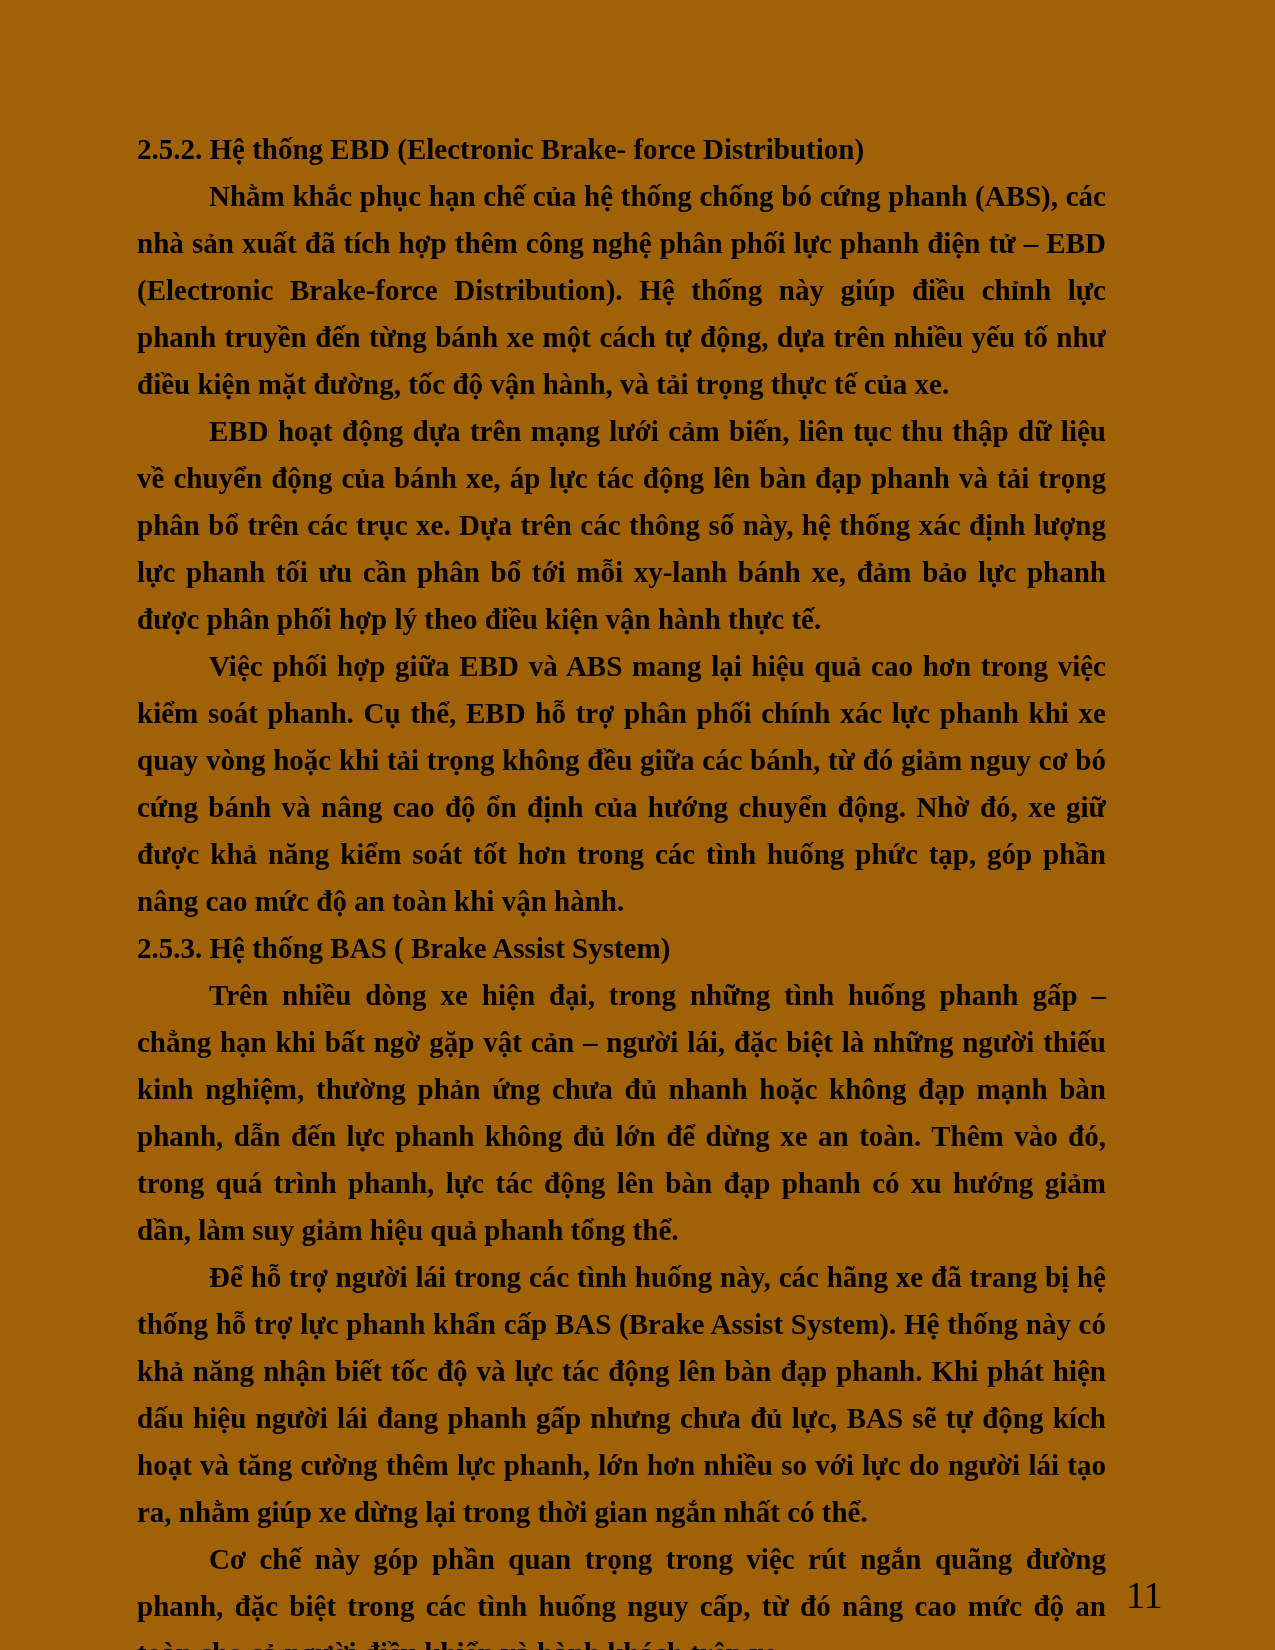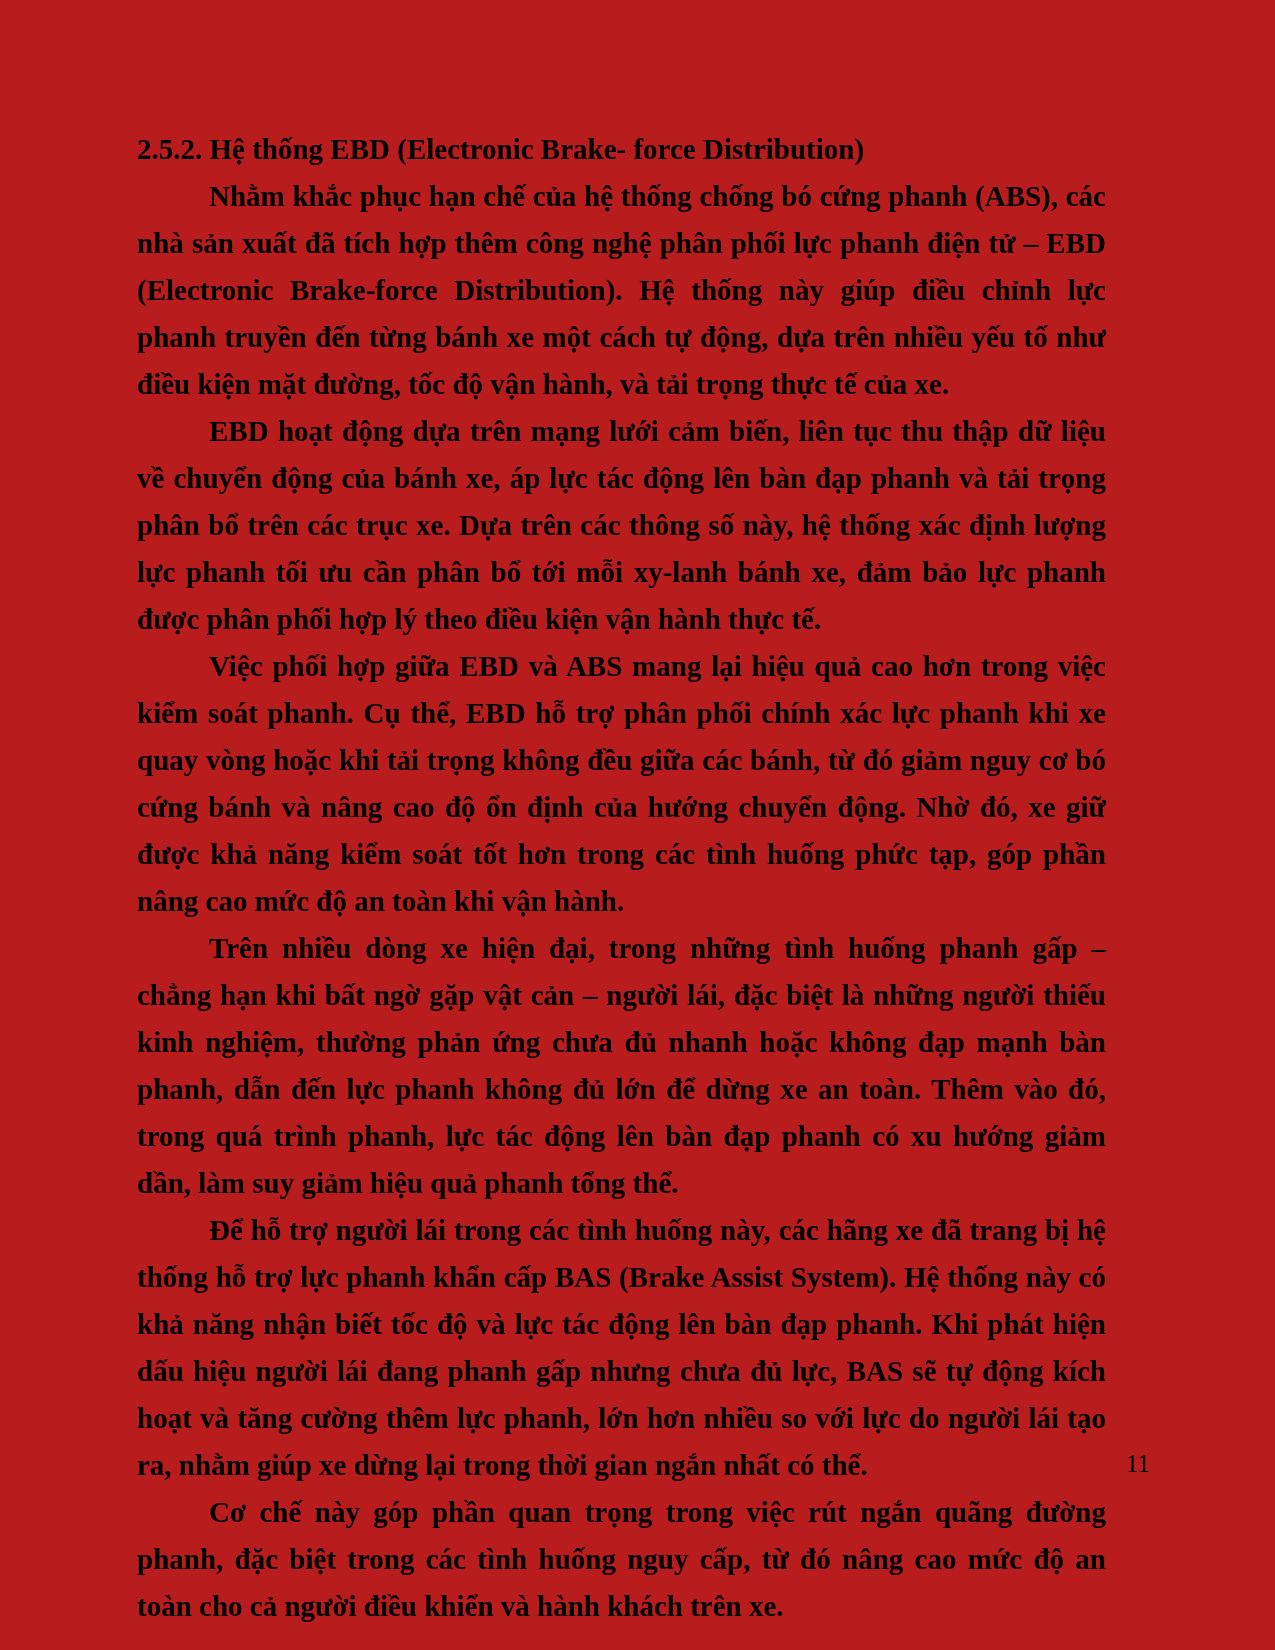--- a/index.html
+++ b/index.html
@@ -4,21 +4,21 @@
 <style>
   html, body {
     margin: 0;
     padding: 0;
     background: #ffffff;
   }
   .page {
     position: relative;
     width: 1275px;
     height: 1650px;
-    background: #b91c1c;
+    background: #a16207;
     color: #000000;
     font-family: "Liberation Serif", "DejaVu Serif", serif;
     overflow: hidden;
   }
   .content {
     position: absolute;
     left: 137px;
     top: 126px;
     width: 969px;
   }
@@ -31,34 +31,35 @@
   .heading {
     font-weight: bold;
     text-align: left;
   }
   .para {
     text-align: justify;
     text-indent: 72px;
   }
   .page-number {
     position: absolute;
-    top: 1440px;
+    top: 1572px;
     left: 1126px;
-    font-size: 25px;
+    font-size: 38px;
     line-height: 47px;
   }
 </style>
 </head>
 <body>
 
 <div class="page">
   <div class="content">
     <div class="block heading">2.5.2. Hệ thống EBD (Electronic Brake- force Distribution)</div>
     <div class="block para">Nhằm khắc phục hạn chế của hệ thống chống bó cứng phanh (ABS), các nhà sản xuất đã tích hợp thêm công nghệ phân phối lực phanh điện tử – EBD (Electronic Brake-force Distribution). Hệ thống này giúp điều chỉnh lực phanh truyền đến từng bánh xe một cách tự động, dựa trên nhiều yếu tố như điều kiện mặt đường, tốc độ vận hành, và tải trọng thực tế của xe.</div>
     <div class="block para">EBD hoạt động dựa trên mạng lưới cảm biến, liên tục thu thập dữ liệu về chuyển động của bánh xe, áp lực tác động lên bàn đạp phanh và tải trọng phân bổ trên các trục xe. Dựa trên các thông số này, hệ thống xác định lượng lực phanh tối ưu cần phân bổ tới mỗi xy-lanh bánh xe, đảm bảo lực phanh được phân phối hợp lý theo điều kiện vận hành thực tế.</div>
     <div class="block para">Việc phối hợp giữa EBD và ABS mang lại hiệu quả cao hơn trong việc kiểm soát phanh. Cụ thể, EBD hỗ trợ phân phối chính xác lực phanh khi xe quay vòng hoặc khi tải trọng không đều giữa các bánh, từ đó giảm nguy cơ bó cứng bánh và nâng cao độ ổn định của hướng chuyển động. Nhờ đó, xe giữ được khả năng kiểm soát tốt hơn trong các tình huống phức tạp, góp phần nâng cao mức độ an toàn khi vận hành.</div>
+    <div class="block heading">2.5.3. Hệ thống BAS ( Brake Assist System)</div>
     <div class="block para">Trên nhiều dòng xe hiện đại, trong những tình huống phanh gấp – chẳng hạn khi bất ngờ gặp vật cản – người lái, đặc biệt là những người thiếu kinh nghiệm, thường phản ứng chưa đủ nhanh hoặc không đạp mạnh bàn phanh, dẫn đến lực phanh không đủ lớn để dừng xe an toàn. Thêm vào đó, trong quá trình phanh, lực tác động lên bàn đạp phanh có xu hướng giảm dần, làm suy giảm hiệu quả phanh tổng thể.</div>
     <div class="block para">Để hỗ trợ người lái trong các tình huống này, các hãng xe đã trang bị hệ thống hỗ trợ lực phanh khẩn cấp BAS (Brake Assist System). Hệ thống này có khả năng nhận biết tốc độ và lực tác động lên bàn đạp phanh. Khi phát hiện dấu hiệu người lái đang phanh gấp nhưng chưa đủ lực, BAS sẽ tự động kích hoạt và tăng cường thêm lực phanh, lớn hơn nhiều so với lực do người lái tạo ra, nhằm giúp xe dừng lại trong thời gian ngắn nhất có thể.</div>
     <div class="block para">Cơ chế này góp phần quan trọng trong việc rút ngắn quãng đường phanh, đặc biệt trong các tình huống nguy cấp, từ đó nâng cao mức độ an toàn cho cả người điều khiển và hành khách trên xe.</div>
   </div>
 
   <div class="page-number">11</div>
 </div>
 
 </body></html>

